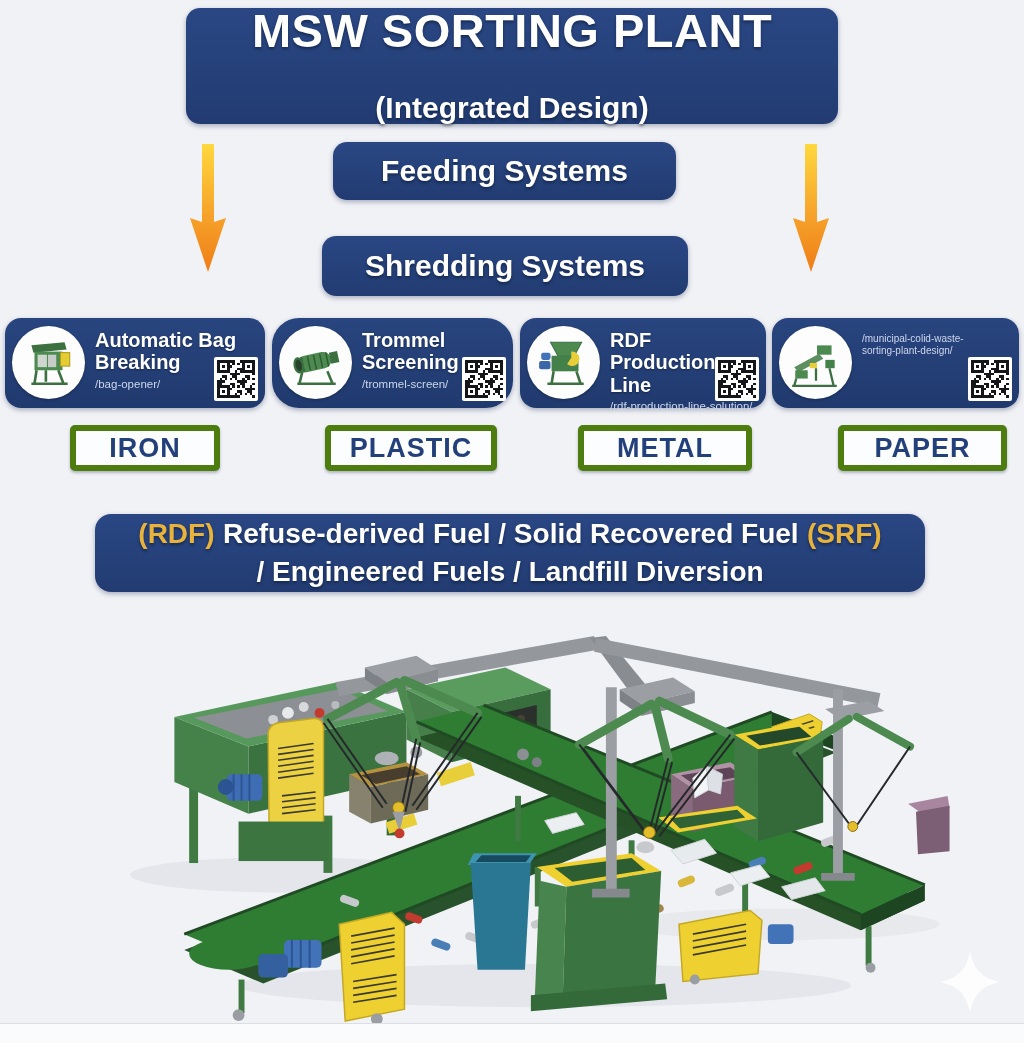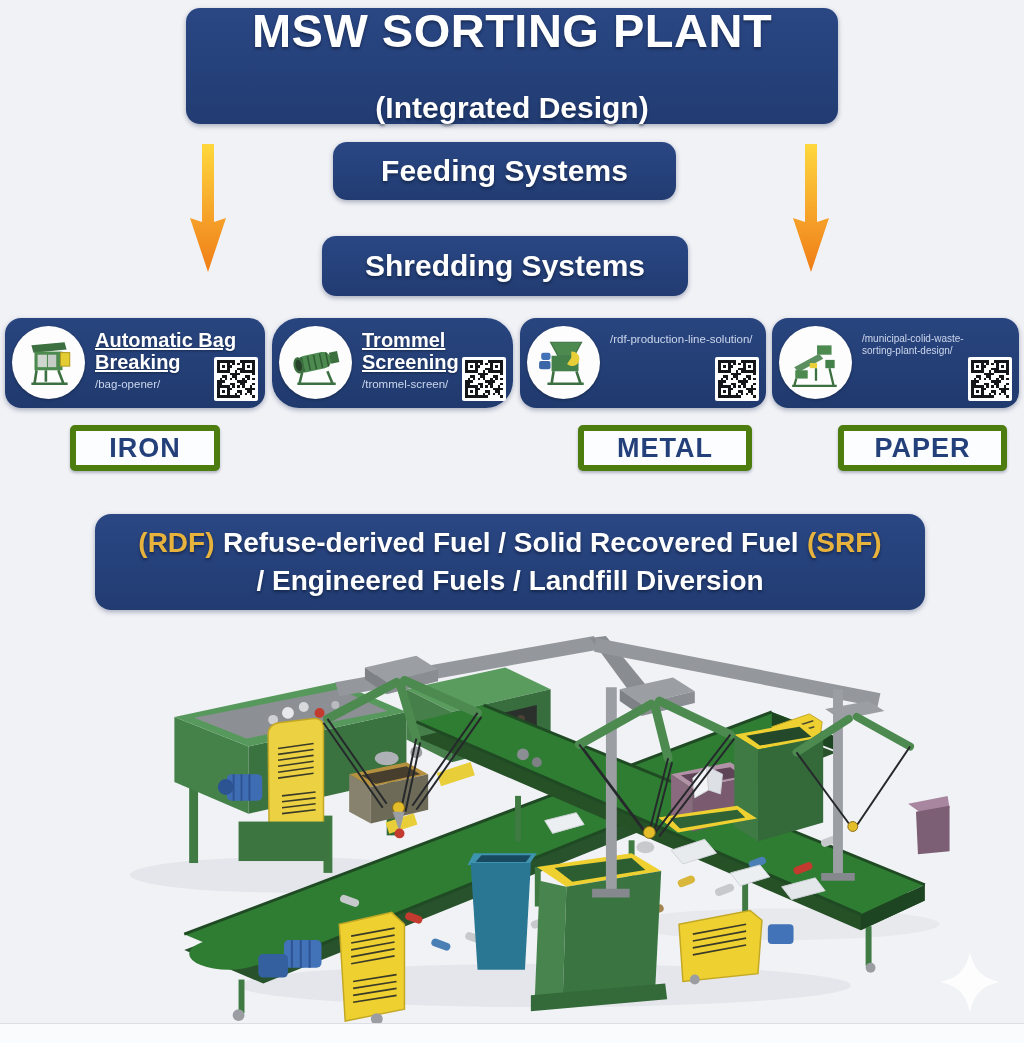--- a/index.html
+++ b/index.html
@@ -18,21 +18,21 @@
   .step-label{font-weight:bold;font-size:30px;text-shadow:0 2px 3px rgba(5,15,35,.5);}
 
   .arrow{position:absolute;top:144px;width:40px;height:130px;}
 
   
   .card{position:absolute;top:318px;height:90px;background:linear-gradient(180deg,#29457f,#203a6e);
         border-radius:16px;box-shadow:0 2px 5px rgba(25,40,80,.35);color:#fff;}
   .card .circle{position:absolute;left:7px;top:8px;width:73px;height:73px;border-radius:50%;
         background:#fdfdfe;display:flex;align-items:center;justify-content:center;box-shadow:0 1px 3px rgba(0,0,0,.3);}
   .card .ctext{position:absolute;left:90px;top:11px;right:6px;}
-  .card .ctitle{font-weight:bold;font-size:20px;line-height:1.12;text-shadow:0 1px 2px rgba(5,15,35,.5);text-decoration:underline;}
+  .card .ctitle{font-weight:bold;font-size:20px;line-height:1.12;text-shadow:0 1px 2px rgba(5,15,35,.5);}
   .card .cslug{margin-top:4px;font-size:11.5px;color:#ccd6ec;line-height:1.15;}
   .card.c4 .cslug{font-size:10px;width:112px;}
   .qr{position:absolute;right:7px;bottom:7px;width:44px;height:44px;background:#fff;padding:3px;box-sizing:border-box;
       display:grid;grid-template-columns:repeat(15,1fr);grid-template-rows:repeat(15,1fr);border-radius:2px;}
   .qr i{background:#fff;}
   .qr i.b{background:#15161a;}
   .c1{left:5px;width:260px;}
   .c2{left:272px;width:241px;border-radius:27px;}
   .c3{left:520px;width:246px;}
   .c4{left:772px;width:247px;}
@@ -40,21 +40,21 @@
   
   .mat{position:absolute;top:425px;height:34px;border:6px solid #4d7c0f;border-radius:5px;background:#fcfdff;
        display:flex;align-items:center;justify-content:center;color:#24407a;font-weight:bold;font-size:27px;
        letter-spacing:1px;box-shadow:0 2px 3px rgba(25,40,80,.3);}
   .m1{left:70px;width:138px;}
   .m2{left:325px;width:160px;}
   .m3{left:578px;width:162px;}
   .m4{left:838px;width:157px;}
 
   
-  .fuel{left:95px;top:514px;width:830px;height:96px;border-radius:16px;font-weight:bold;font-size:28px;line-height:1.35;}
+  .fuel{left:95px;top:514px;width:830px;height:78px;border-radius:16px;font-weight:bold;font-size:28px;line-height:1.35;}
   .fuel .gold{color:#e7b33c;}
   .fuel .mid{margin:0 .3em;}
   .fuel div{text-shadow:0 2px 3px rgba(5,15,35,.5);}
 
   .scene{position:absolute;left:85px;top:628px;width:870px;height:395px;}
   .sparkle{position:absolute;left:938px;top:950px;width:64px;height:64px;opacity:.9;}
   .bottom-strip{position:absolute;left:0;top:1023px;width:1024px;height:20px;background:#fafbfd;border-top:1px solid #dcdee4;}
 </style>
 </head>
 <body>
@@ -588,20 +588,24 @@
       <svg width="56" height="56" viewBox="0 0 54 54">
         <polygon points="14,7 44,7 37,20 21,20" fill="#4c8a50" stroke="#3c7040"></polygon>
         <rect x="15" y="20" width="26" height="15" fill="#44804a"></rect>
         <path d="M34 16 A7 7 0 1 1 30 28 L34 22 Z" fill="#e8cf3a"></path>
         <rect x="5" y="17" width="9" height="7" rx="2" fill="#4272b8"></rect>
         <rect x="3" y="25" width="11" height="8" rx="2" fill="#3a66a8"></rect>
         <path d="M17 35 L15 47 M39 35 L43 47 M11 47 L46 47" stroke="#3c7040" stroke-width="2.5" fill="none"></path>
       </svg>
     </div>
     <div class="ctext">
+      <div class="ctitle">
+        <span>RDF Production</span><br>
+        <span>Line</span>
+      </div>
       <div class="cslug">/rdf-production-line-solution/</div>
     </div>
     <div class="qr">
         <i class="b"></i>
         <i class="b"></i>
         <i class="b"></i>
         <i class="b"></i>
         <i class="b"></i>
         <i class="b"></i>
         <i class="b"></i>
@@ -1063,20 +1067,21 @@
         <i></i>
         <i></i>
         <i></i>
         <i></i>
         <i></i>
         <i class="b"></i>
       </div>
   </div>
 
   <div class="mat m1">IRON</div>
+  <div class="mat m2">PLASTIC</div>
   <div class="mat m3">METAL</div>
   <div class="mat m4">PAPER</div>
 
   <div class="banner fuel">
     <div>
       <span class="gold">(RDF)</span><span class="mid">Refuse-derived Fuel / Solid Recovered Fuel</span><span class="gold">(SRF)</span>
     </div>
     <div>/ Engineered Fuels / Landfill Diversion</div>
   </div>
 

